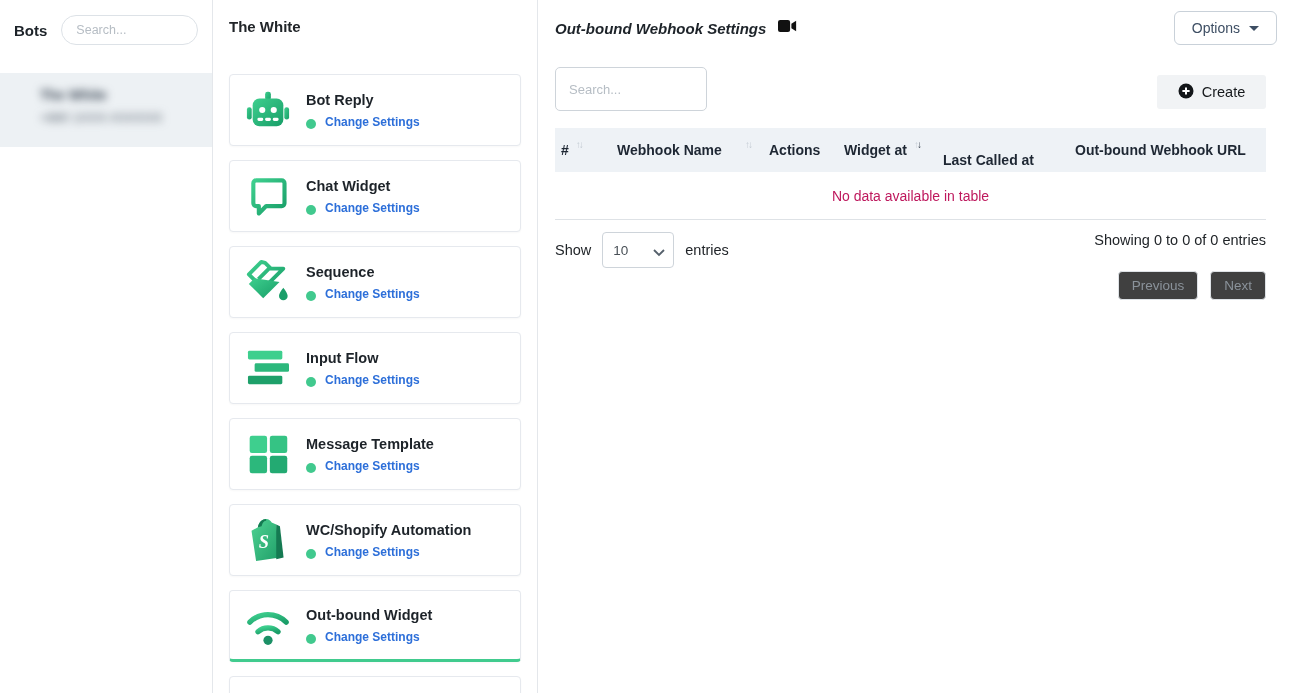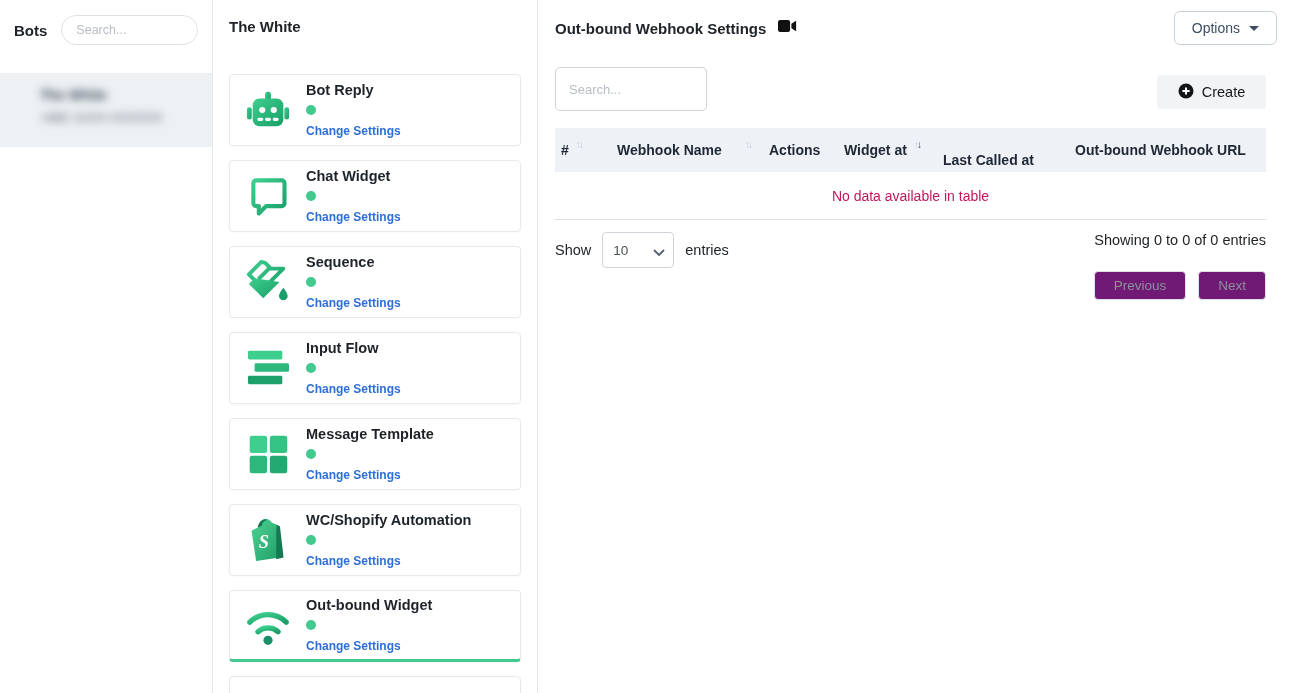--- a/index.html
+++ b/index.html
@@ -27,30 +27,30 @@
   .bot-panel-heading { position:absolute; left:16px; top:18px; font-size:15px; font-weight:700; }
   .card-list { position:absolute; left:16px; top:74px; width:292px; }
   .feature-card { width:292px; height:72px; background:#fff; border:1px solid #e6e9ee;
                   border-radius:4px; margin-bottom:14px; display:flex; align-items:center;
                   padding:0 12px 0 14px; box-shadow:0 1px 2px rgba(20,30,40,.03); cursor:pointer; }
   .feature-card.active { border-bottom:3px solid #41cb8e; }
   .feature-card .icon-wrap { width:48px; height:48px; flex:0 0 48px; display:flex;
                              align-items:center; justify-content:center; }
   .feature-card .card-text { margin-left:14px; }
   .card-title { font-size:14.5px; font-weight:600; color:#1d2329; margin-bottom:7px; }
-  .card-status { display:flex; align-items:flex-start; gap:9px;flex-direction:column; }
+  .card-status { display:flex; align-items:flex-end; gap:9px; }
   .status-dot { width:10px; height:10px; border-radius:50%; background:#41c98e; }
   .change-settings { font-size:12px; font-weight:700; color:#2d6fd9; text-decoration:none; }
   .feature-card.partial { height:40px; margin-bottom:0; }
 
   
   .main { position:absolute; left:538px; top:0; width:755px; height:693px; background:#fff; }
   .main-header { position:absolute; left:17px; top:11px; right:16px; height:34px;
                  display:flex; align-items:center; justify-content:space-between; }
-  .main-title-wrap { display:flex; align-items:center; gap:12px; }
+  .main-title-wrap { display:flex; align-items:center; gap:12px;font-style:italic; }
   .main-title { font-size:15px; font-weight:700; color:#1d2329; }
   .options-btn { display:flex; align-items:center; gap:9px; border:1px solid #c9d1d9;
                  background:#fff; border-radius:6px; padding:8px 17px; font-size:14px;
                  color:#3d4e63; cursor:pointer; font-family:inherit; }
   .caret-down { width:0; height:0; border-left:5px solid transparent;
                 border-right:5px solid transparent; border-top:5px solid #3d4e63; }
 
   .toolbar-search { position:absolute; left:17px; top:67px; width:152px; height:44px;
                     border:1px solid #ced4da; border-radius:5px; padding:0 13px;
                     font-size:13px; color:#495057; outline:none; }
@@ -78,22 +78,22 @@
 
   .page-size-bar { position:absolute; left:17px; top:232px; display:flex;
                    align-items:center; gap:11px; font-size:14.5px; color:#212529; }
   .select-wrap { position:relative; }
   .page-size-select { width:72px; height:36px; border:1px solid #ced4da; border-radius:4px;
                       font-size:13.5px; color:#495057; padding:0 10px; appearance:none;
                       -webkit-appearance:none; background:#fff; outline:none; font-family:inherit; }
   .select-chevron { position:absolute; right:9px; top:12px; pointer-events:none; }
   .summary-text { position:absolute; right:27px; top:232px; font-size:14.5px; color:#212529; }
   .pager { position:absolute; right:27px; top:271px; display:flex; gap:12px; }
-  .pager-btn { border:1px solid #dee2e6; background:#701a75; border-radius:4px;
-               font-size:13.5px; color:#8a929a; padding:6px 19px; cursor:pointer;
+  .pager-btn { border:1px solid #dee2e6; background:#404040; border-radius:4px;
+               font-size:13.5px; color:#8a929a; padding:6px 13px; cursor:pointer;
                font-family:inherit; }
 </style>
 </head>
 <body>
 
 <div class="app">
 
   <div class="sidebar">
     <div class="sidebar-header">
       <div class="sidebar-title">Bots</div>

